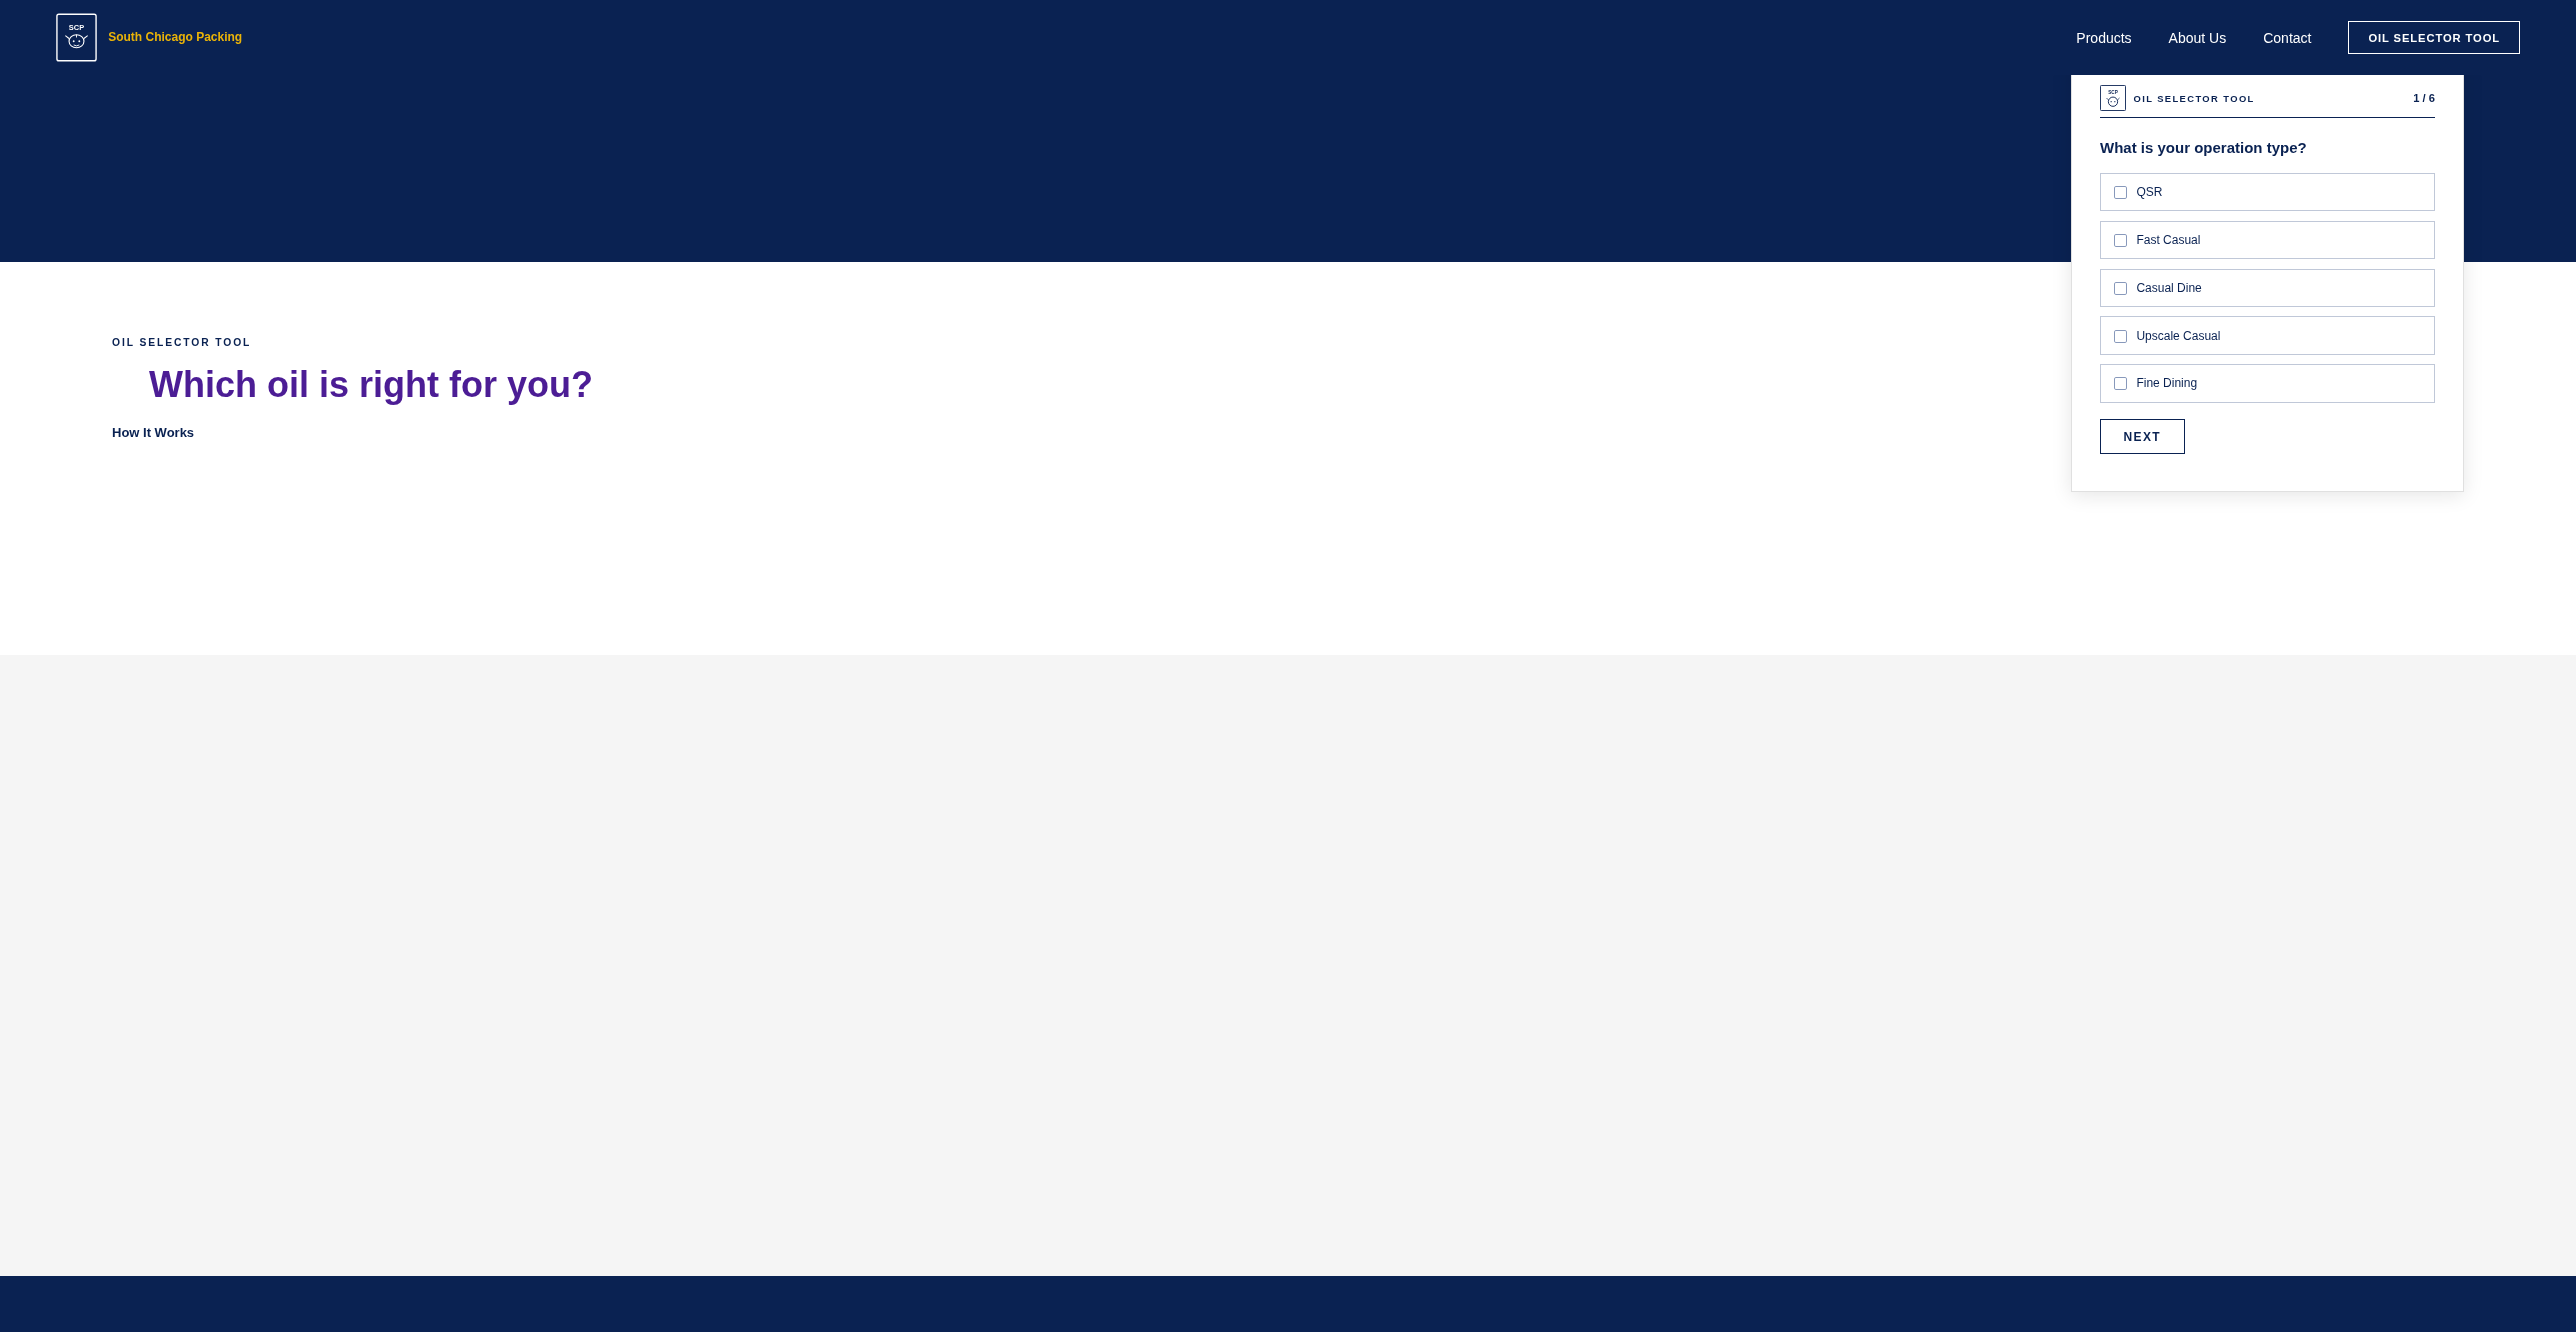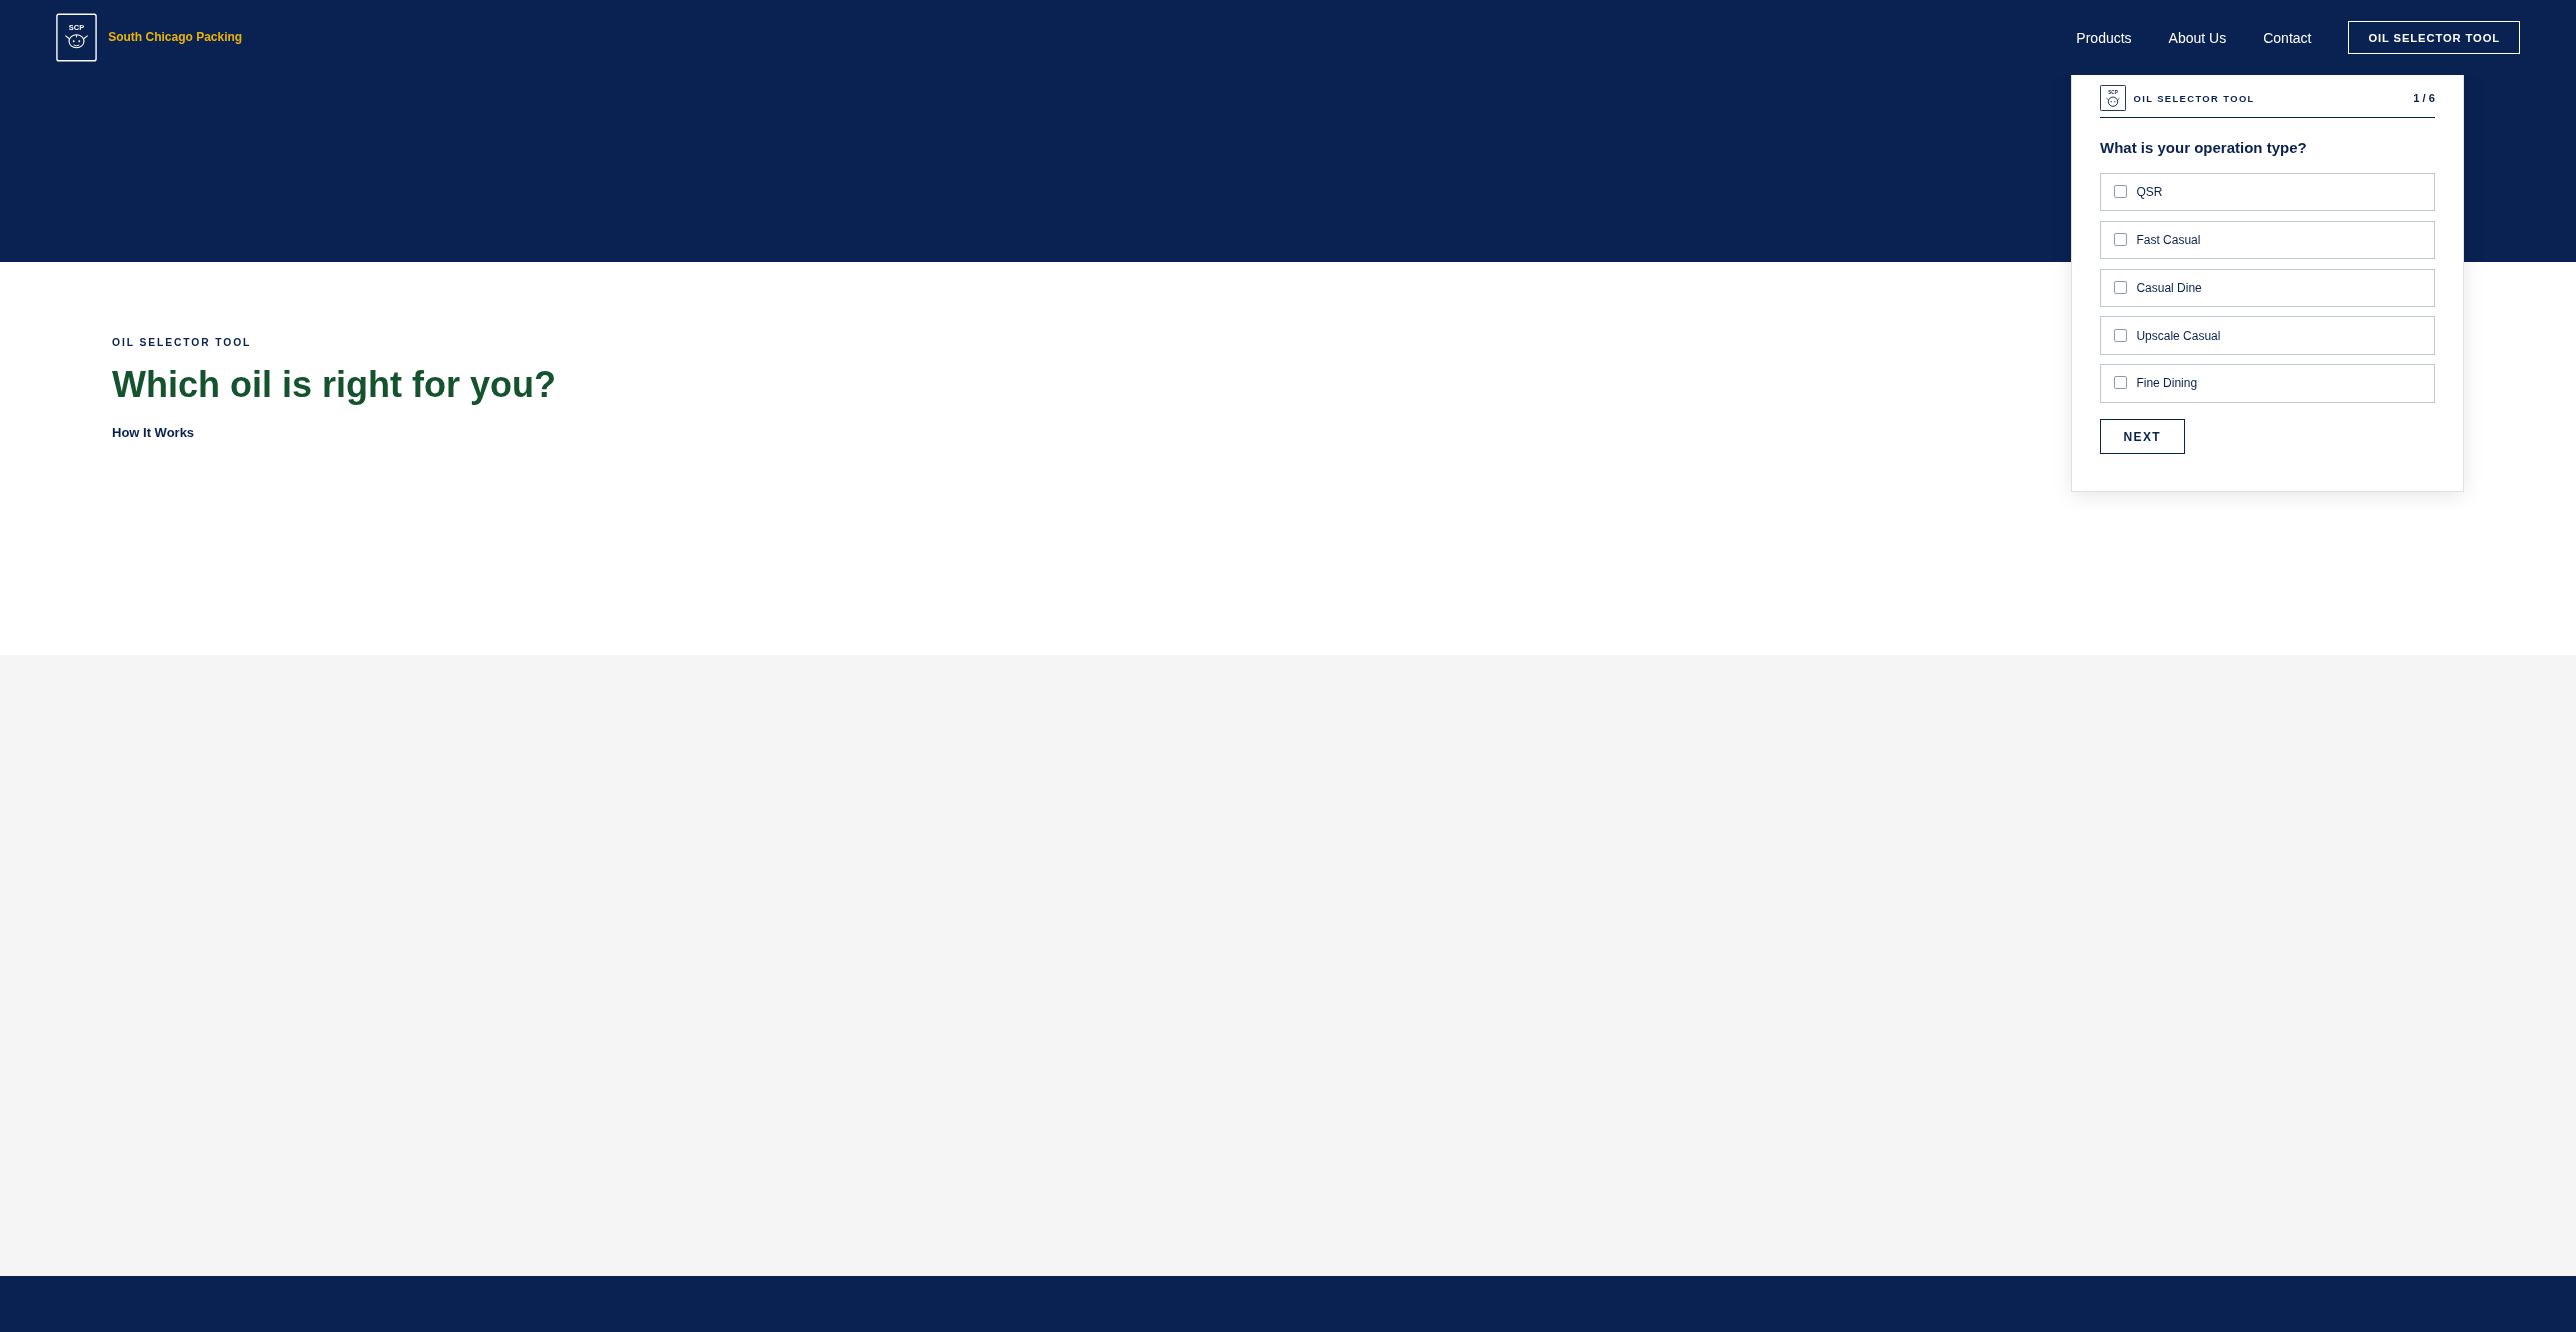--- a/index.html
+++ b/index.html
@@ -99,23 +99,24 @@
       font-weight: 700;
       letter-spacing: 1.9px;
       text-transform: uppercase;
       color: #0a2252;
       margin-bottom: 15px;
     }
 
     .main-heading {
       font-size: 36px;
       font-weight: 800;
-      color: #14532d;
+      color: #4c1d95;
       line-height: 1.2;
       margin-bottom: 19px;
+      margin-left: 37px;
     }
 
     .how-it-works-title {
       font-size: 13px;
       font-weight: 700;
       color: #0a2252;
       margin-bottom: 0;
     }
 
     .how-it-works-list {
@@ -178,21 +179,21 @@
 
     .form-question {
       font-size: 15px;
       font-weight: 700;
       color: #0a2252;
       margin-bottom: 17px;
     }
 
     .option-btn {
       display: flex;
-      align-items: flex-start;
+      align-items: flex-end;
       gap: 9.4px;
       width: 100%;
       padding: 11.2px 13px;
       border: 1.4px solid #c0c8d8;
       background: white;
       color: #0a2252;
       font-size: 12px;
       cursor: pointer;
       margin-bottom: 9.4px;
       text-align: left;

